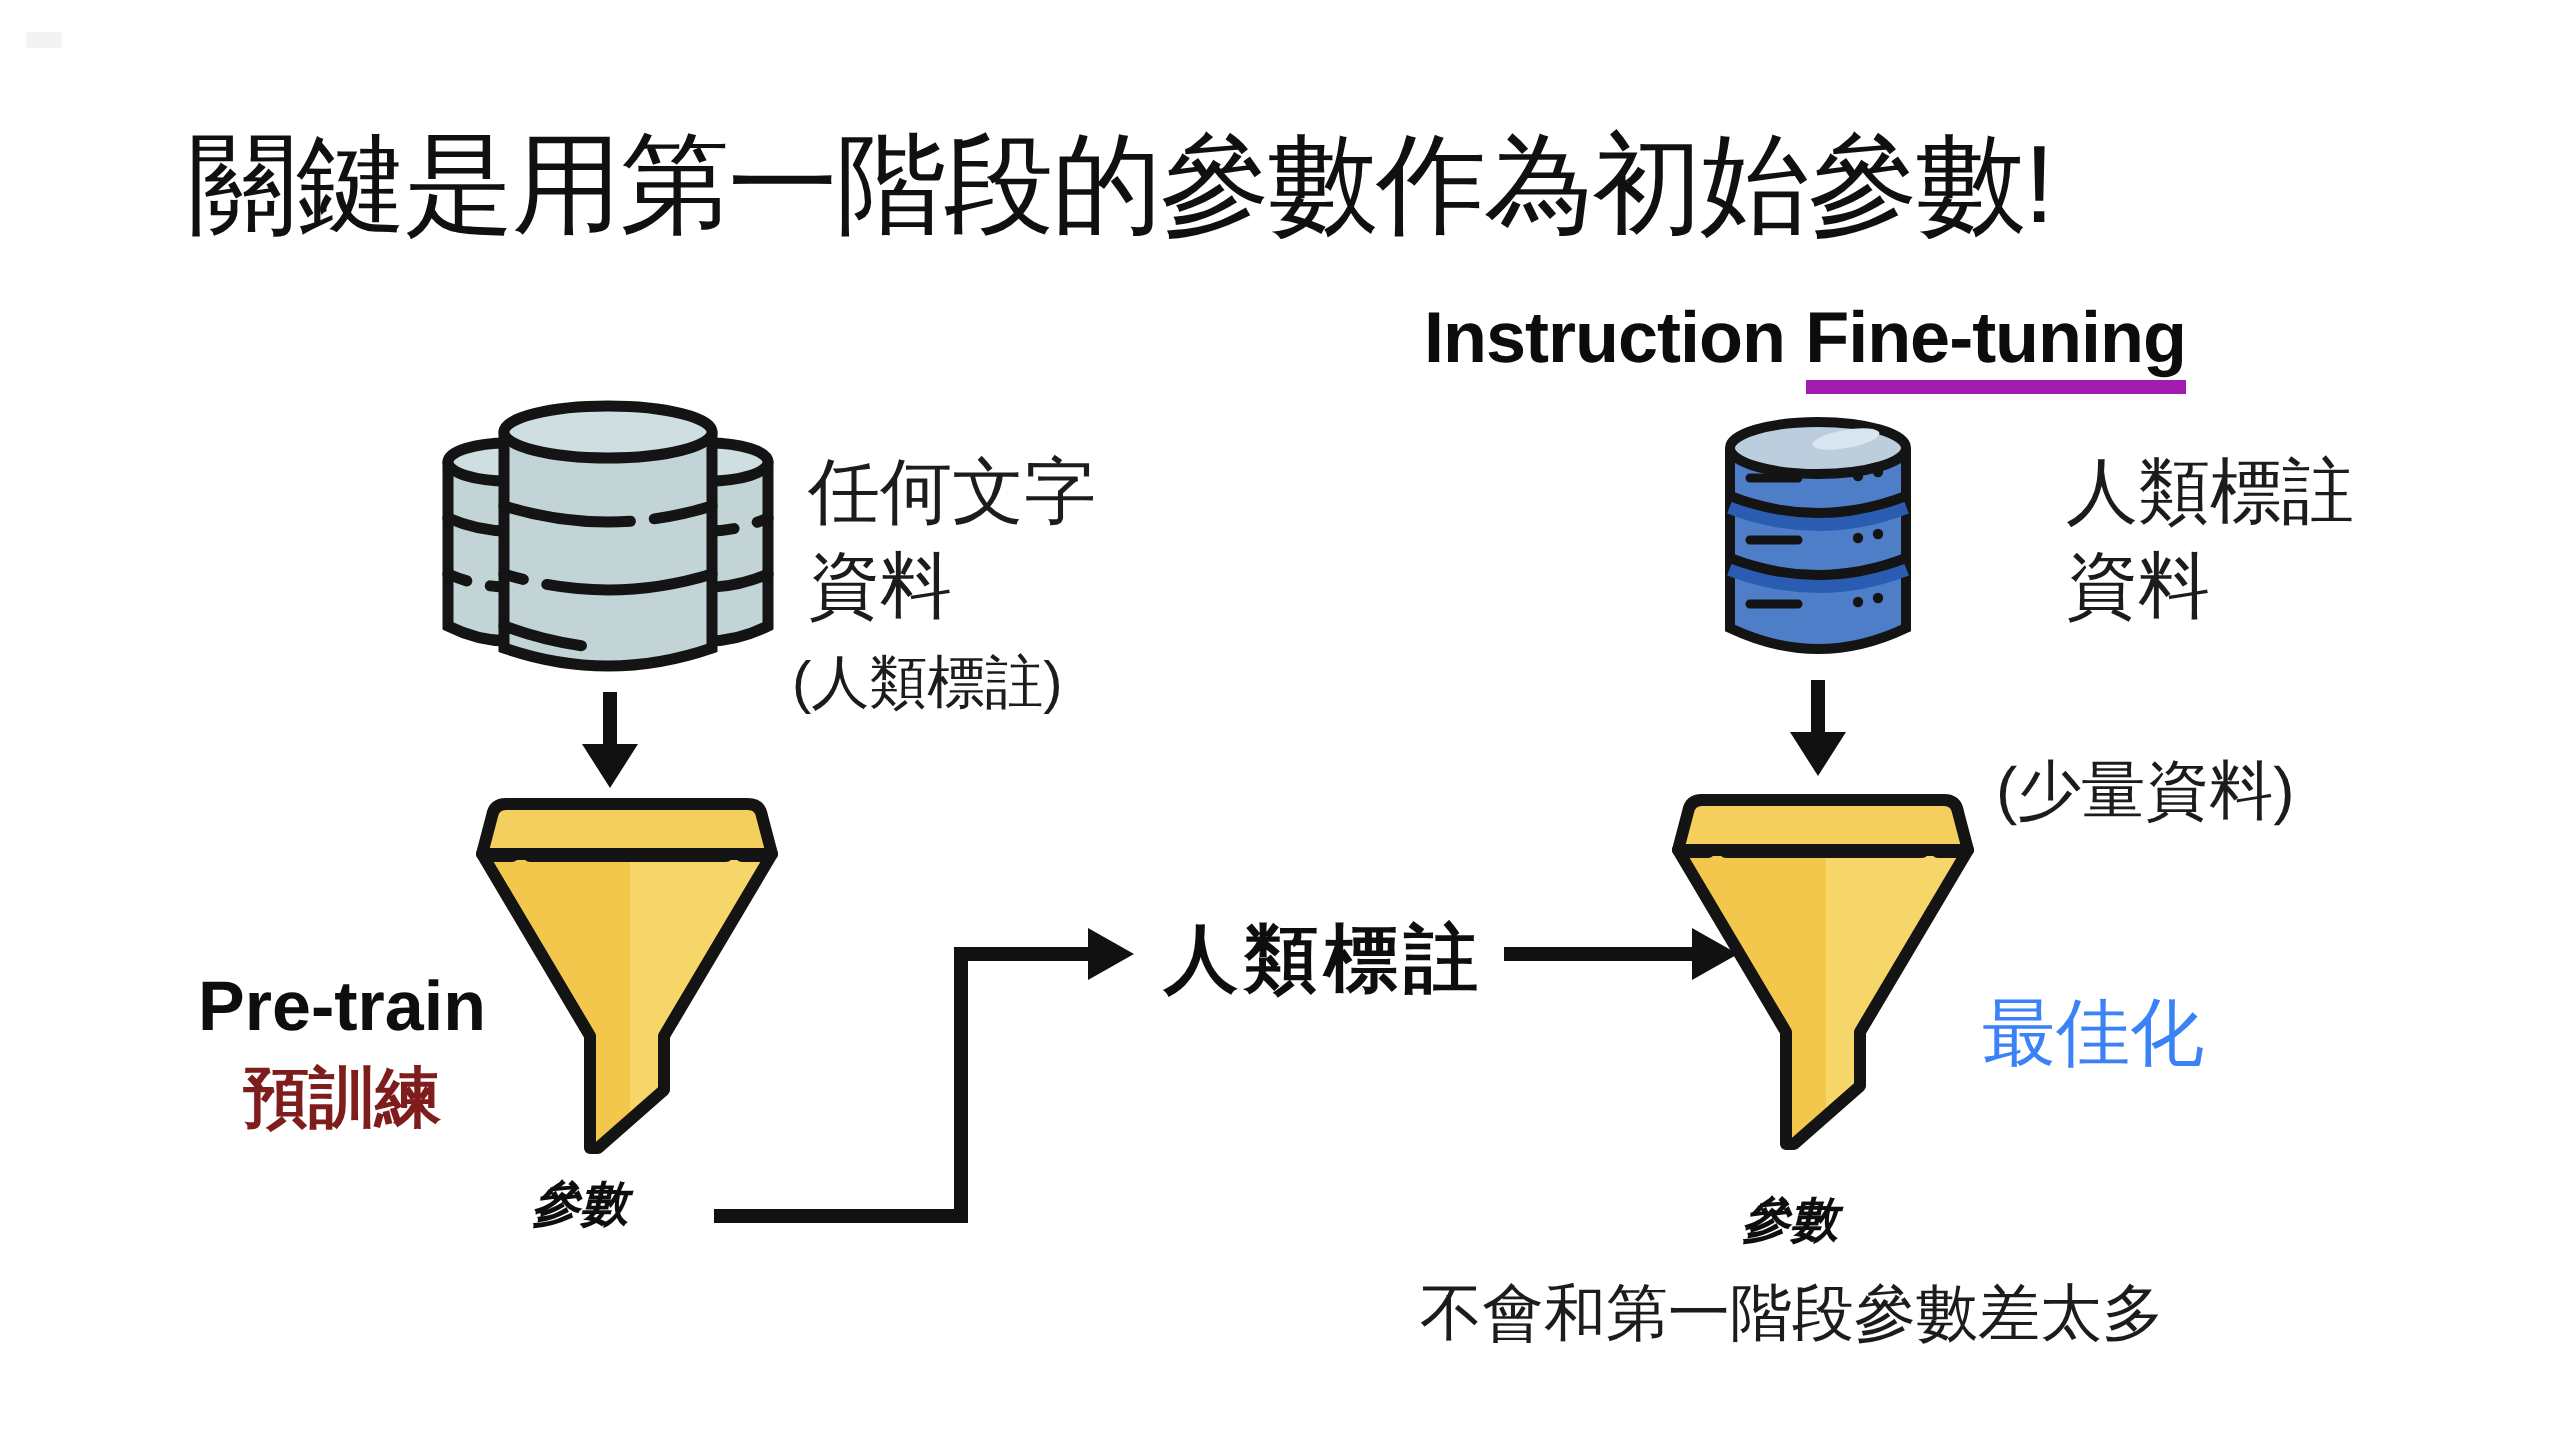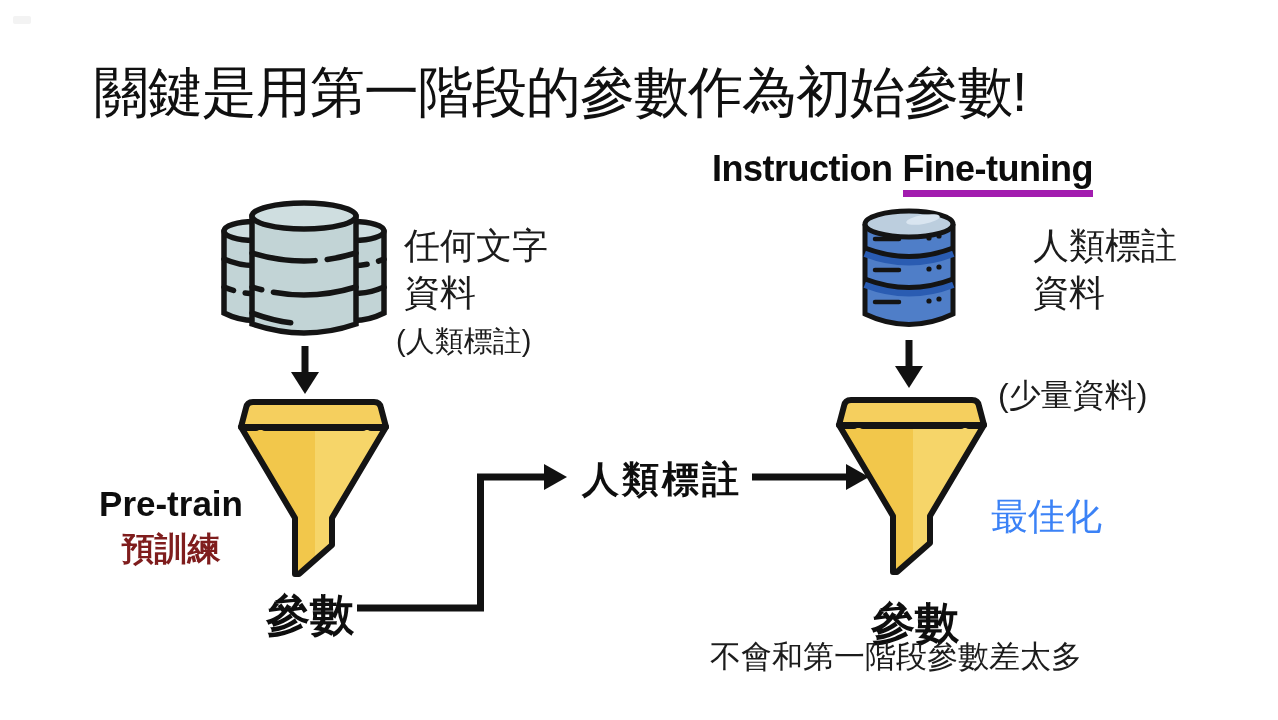--- a/index.html
+++ b/index.html
@@ -16,21 +16,21 @@
   .left-data-label{left:404px;top:222px;}
   .right-data-label{left:1004px;top:222px;margin-left:29px;}
   .note{font-size:29px;color:#1c1c1c;}
   .left-note{left:396px;top:322px;}
   .right-note{left:998px;top:334px;font-size:32px;margin-top:40px;}
 
   .stage-block{left:85px;width:172px;text-align:center;}
   .stage-en{top:484px;font-size:35px;font-weight:700;color:#0e0e0e;}
   .stage-zh{top:527px;font-size:33px;font-weight:700;color:#7f1d1d;}
 
-  .param{font-size:44px;font-weight:700;color:#0e0e0e;}
+  .param{font-size:24px;font-weight:700;color:#0e0e0e;font-style:italic;}
   .left-param{left:266px;top:586px;}
   .right-param{left:871px;top:594px;}
 
   .models{left:176px;top:638px;font-size:36px;font-weight:700;color:#e8140c;}
   .transfer-label{left:582px;top:455px;font-size:37px;font-weight:700;letter-spacing:3px;color:#0e0e0e;}
   .side-label{left:991px;top:448px;font-size:37px;font-weight:400;color:#3b82f6;margin-top:44px;}
   .caption{left:710px;top:636px;font-size:31px;font-weight:400;color:#1c1c1c;}
 
   .icon-db-cluster{left:213px;top:197px;}
   .icon-db-blue{left:857px;top:206px;}

